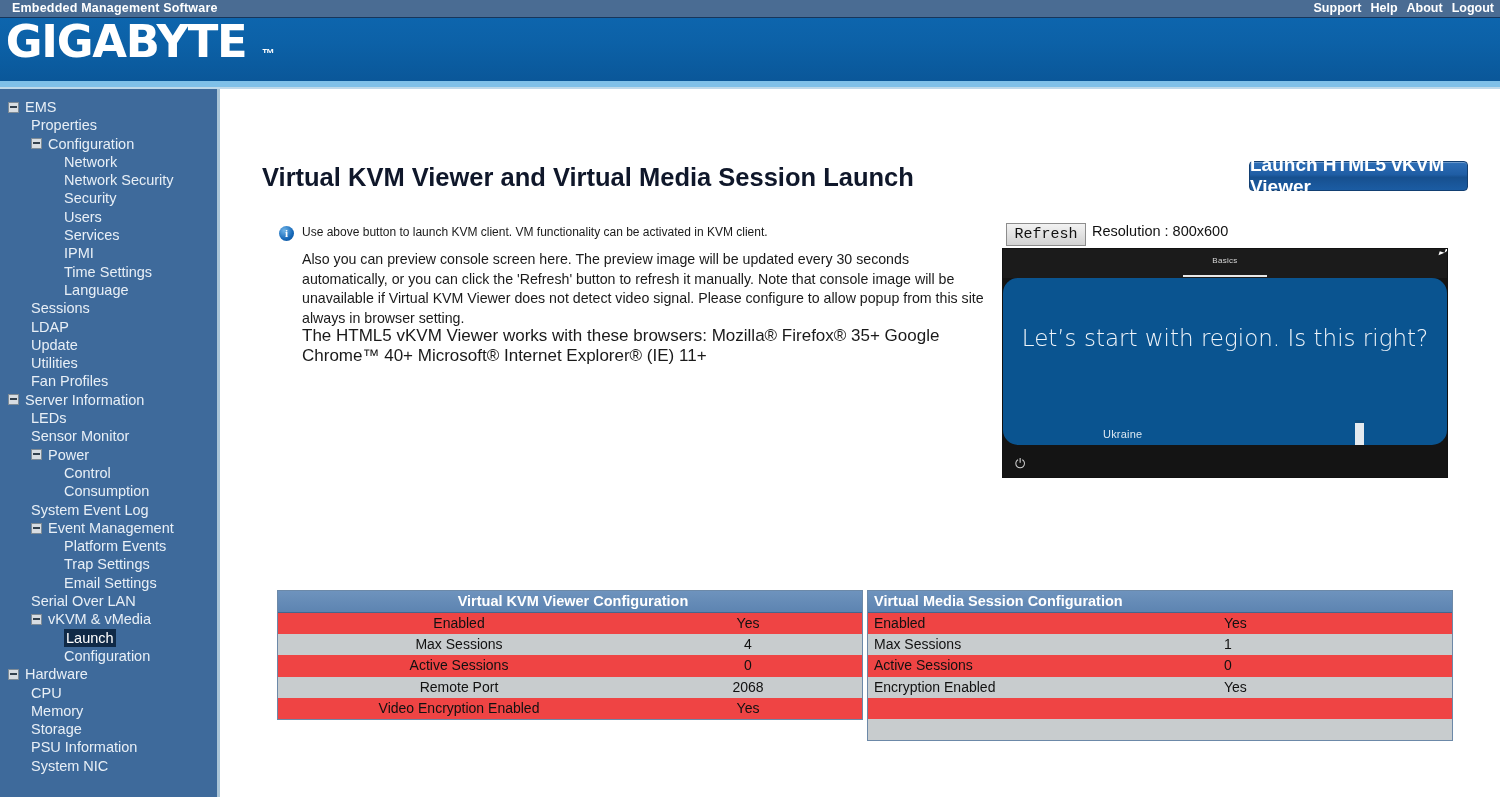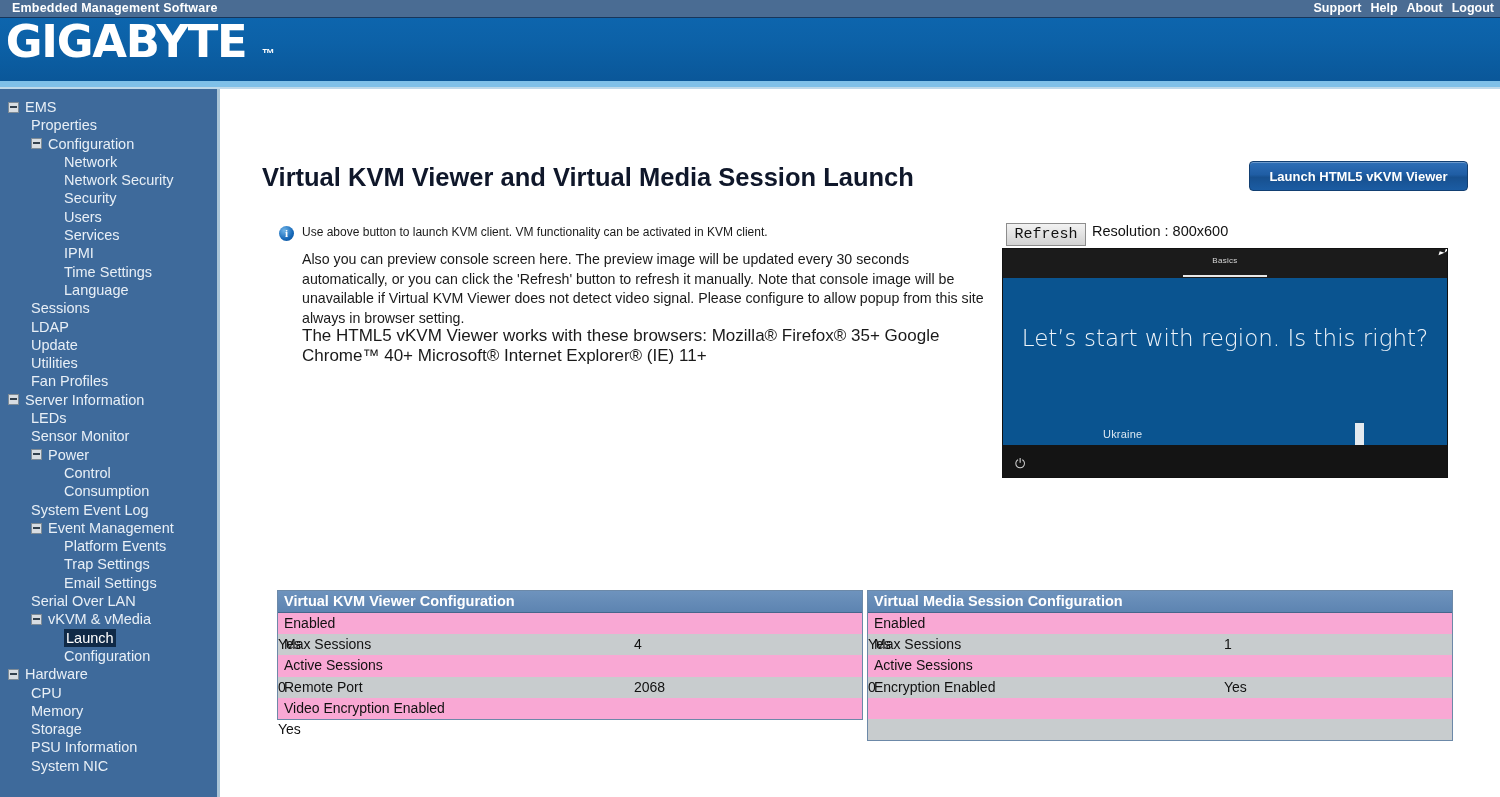--- a/index.html
+++ b/index.html
@@ -96,21 +96,21 @@
     font-size: 25.5px; font-weight: bold; color: #0f172a;
     font-family: "Liberation Sans", sans-serif;
     margin-top: 47px;
   }
   .launch-btn {
     position: absolute; left: 1029px; top: 72px;
     width: 217px; height: 28px;
     background: linear-gradient(180deg,#2e6fb7 0%,#1f5da4 45%,#17508f 55%,#1b5ca3 100%);
     border: 1px solid #123f72;
     border-radius: 4px;
-    color: #ffffff; font-size: 13px; font-weight: bold;
+    color: #ffffff; font-size: 19px; font-weight: bold;
     display: flex; align-items: center; justify-content: center;
     box-shadow: inset 0 1px 0 rgba(255,255,255,.30);
     cursor: pointer;
   }
 
   
   .info-icon {
     position: absolute; left: 59px; top: 137px;
     width: 15px; height: 15px; border-radius: 50%;
     background: radial-gradient(circle at 35% 30%, #6fb4e8 0%, #1668b8 60%, #0c4f93 100%);
@@ -162,20 +162,21 @@
     text-align: center; font-size: 8px; color: #d8d8d8;
     letter-spacing: .3px;
   }
   .console .basics-underline {
     position: absolute; left: 50%; top: 26px; transform: translateX(-50%);
     width: 84px; height: 2px; background: #e8e8e8;
   }
   .console .screen {
     position: absolute; left: 0; top: 29px; width: 100%; height: 167px;
     background: #0a5490;
+    border-radius: 15px;
   }
   .console .headline {
     position: absolute; left: 0; top: 47px; width: 100%;
     text-align: center; font-size: 23px; color: #f0f5fa;
     font-family: "DejaVu Sans", sans-serif; font-weight: 300;
   }
   .region-list {
     position: absolute; left: 90px; top: 142px; width: 267px;
   }
   .region-row {
@@ -214,35 +215,35 @@
     border-bottom: 9px solid transparent;
   }
 
   
   .tbl {
     position: absolute; top: 501px; width: 584px;
     border: 1px solid #6c89a8;
     background: #b9c4ce;
     font-size: 14px;
   }
-  .tbl.left { left: 57px; }
+  .tbl.left { left: 57px; text-align: center; }
   .tbl.right { left: 647px; }
   .tbl .thead {
     height: 21px; line-height: 21px;
     background: linear-gradient(180deg,#6e93bd 0%,#5d84b1 100%);
     color: #ffffff; font-weight: bold; font-size: 14.5px;
     padding-left: 6px;
     border-bottom: 1px solid #46668c;
   }
   .tbl .trow {
     height: 21.2px; line-height: 21.2px;
     display: flex;
     color: #111111;
   }
-  .tbl .trow.odd  { background: #f9a8d4; flex-direction: column; }
+  .tbl .trow.odd  { background: #ef4444; }
   .tbl .trow.even { background: #c8ccce; }
   .tbl .tkey { width: 350px; padding-left: 6px; }
   .tbl .tval { flex: 1; }
 </style>
 </head>
 <body>
 
 <div id="root">
 
   <div class="topbar">

